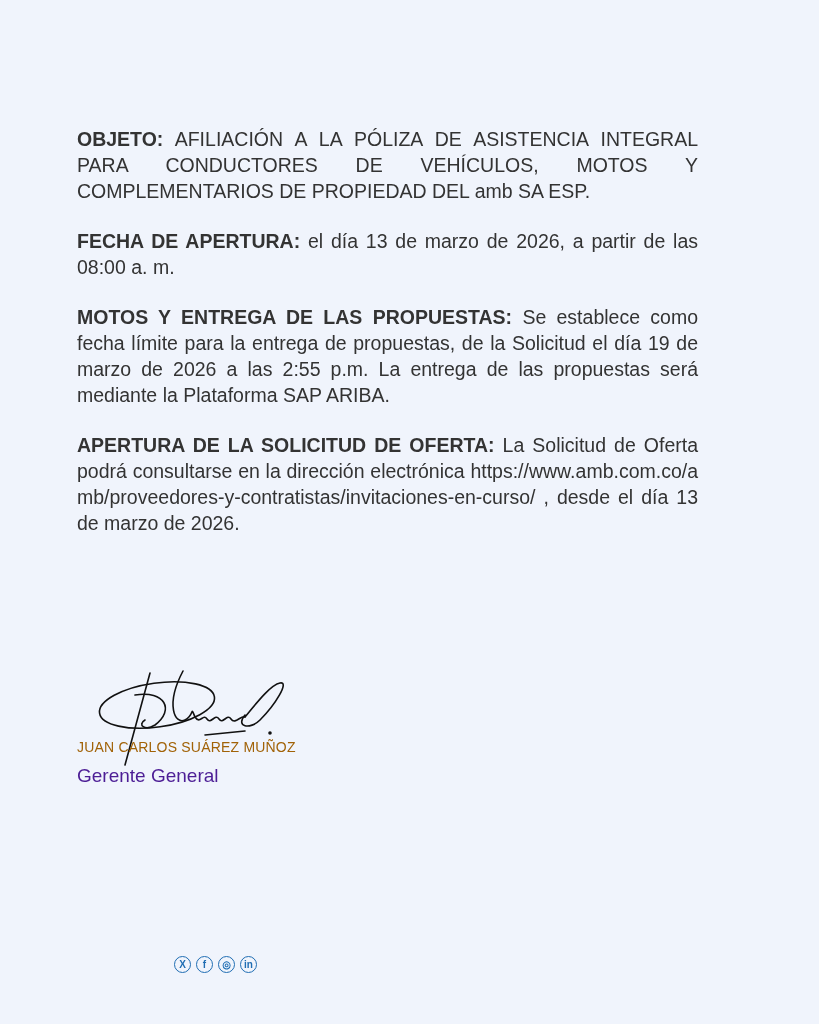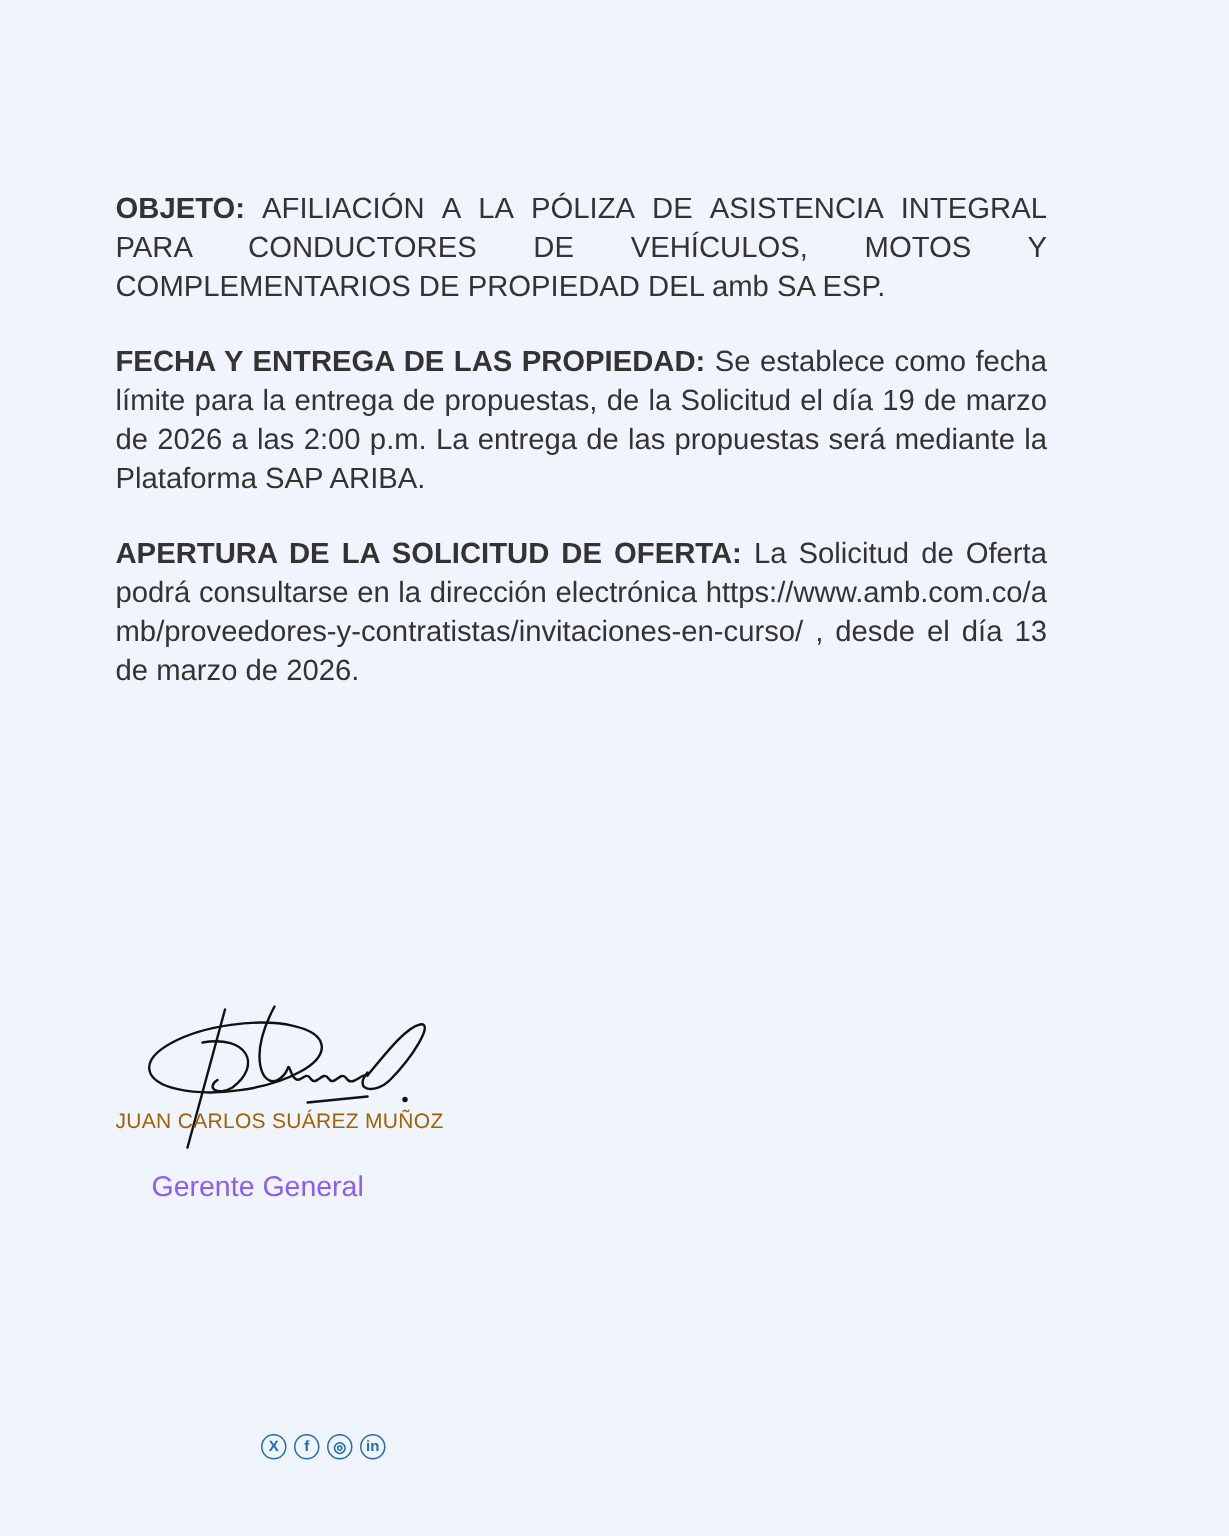--- a/index.html
+++ b/index.html
@@ -18,21 +18,21 @@
   .para b { font-weight: bold; color: #333; }
   .url { word-break: break-all; }
   .signature-block {
     position: absolute; left: 77px; top: 665px; width: 340px; height: 130px;
   }
   .signature-svg { position: absolute; left: 18px; top: 0; }
   .sig-name {
     position: absolute; left: 0; top: 74px; font-size: 14px; color: #a16207; letter-spacing: 0.2px;
   }
   .sig-role {
-    position: absolute; left: 0; top: 116px; font-size: 19px; color: #8b5cf6; margin-left: 24px;
+    position: absolute; left: 0; top: 100px; font-size: 19px; color: #4c1d95;
   }
   .footer {
     position: absolute; top: 956px; left: 174px;
     display: flex; align-items: center; gap: 5px;
     color: #1f6db3; font-size: 22px;
   }
   .social-icon {
     width: 17px; height: 17px; border: 1.6px solid #1f6db3; border-radius: 50%;
     display: inline-flex; align-items: center; justify-content: center;
     font-size: 10px; font-weight: bold; color: #1f6db3; box-sizing: border-box;
@@ -42,22 +42,26 @@
 </style>
 </head>
 <body>
 
 <div class="content">
   <p class="para">
     <b>OBJETO:</b>
     <span>AFILIACIÓN A LA PÓLIZA DE ASISTENCIA INTEGRAL PARA CONDUCTORES DE VEHÍCULOS, MOTOS Y COMPLEMENTARIOS DE PROPIEDAD DEL amb SA ESP.</span>
   </p>
   <p class="para">
-    <b>FECHA Y ENTREGA DE LAS PROPIEDAD:</b>
-    <span>Se establece como fecha límite para la entrega de propuestas, de la Solicitud el día 19 de marzo de 2026 a las 2:00 p.m. La entrega de las propuestas será mediante la Plataforma SAP ARIBA.</span>
+    <b>FECHA DE APERTURA:</b>
+    <span>el día 13 de marzo de 2026, a partir de las 08:00 a. m.</span>
+  </p>
+  <p class="para">
+    <b>MOTOS Y ENTREGA DE LAS PROPUESTAS:</b>
+    <span>Se establece como fecha límite para la entrega de propuestas, de la Solicitud el día 19 de marzo de 2026 a las 2:55 p.m. La entrega de las propuestas será mediante la Plataforma SAP ARIBA.</span>
   </p>
   <p class="para">
     <b>APERTURA DE LA SOLICITUD DE OFERTA:</b>
     <span>La Solicitud de Oferta podrá consultarse en la dirección electrónica</span>
     <span class="url">https://www.amb.com.co/amb/proveedores-y-contratistas/invitaciones-en-curso/</span>
     <span>, desde el día 13 de marzo de 2026.</span>
   </p>
 </div>
 
 <div class="signature-block">

